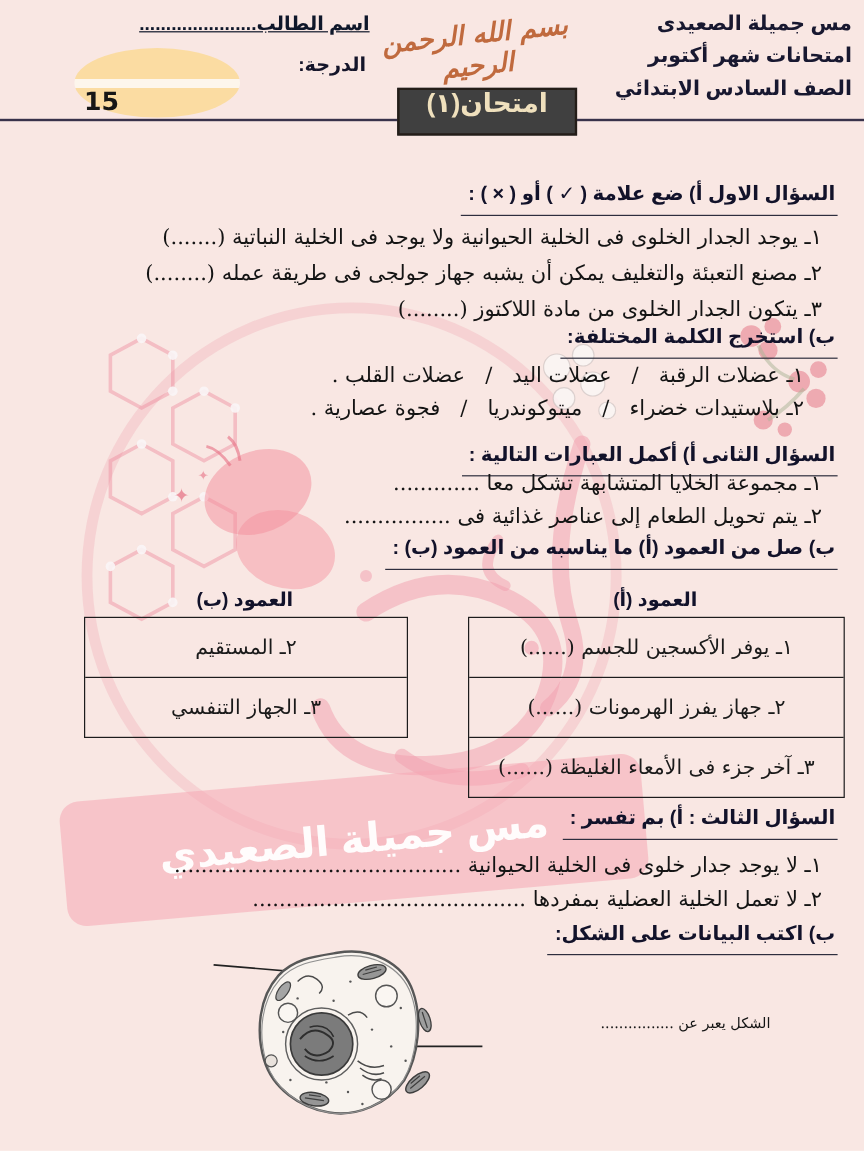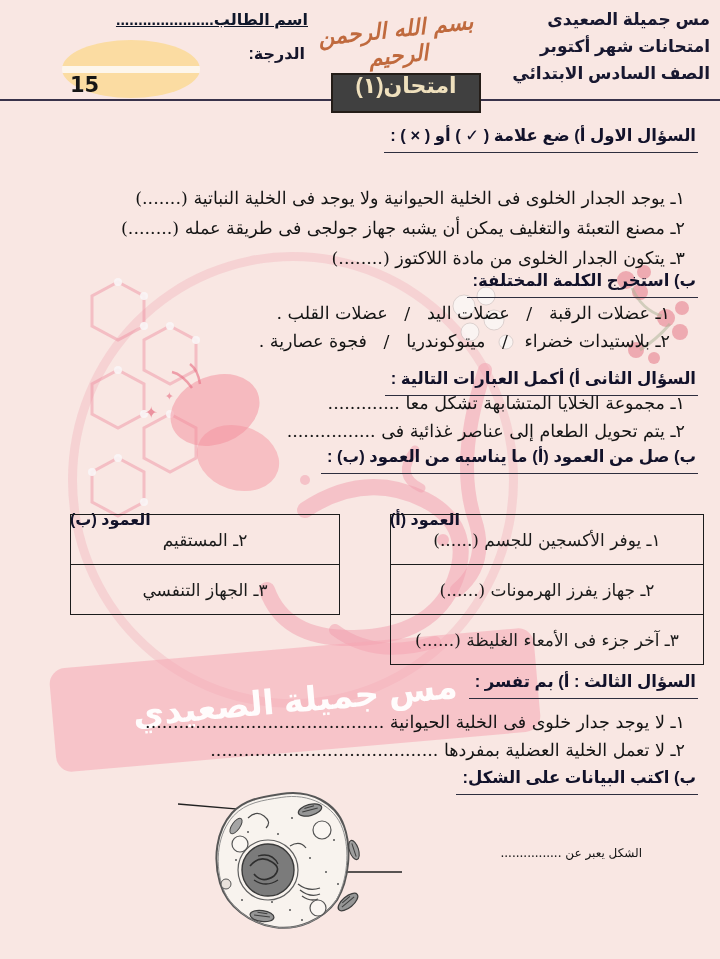--- a/index.html
+++ b/index.html
@@ -38,22 +38,22 @@
     display:flex; align-items:flex-start; justify-content:center;margin-left:24px;}
   
   .sec-h{z-index:2; display:inline-block;
     font:bold 16.5px "Liberation Sans","DejaVu Sans",sans-serif; color:#12122a;
     border-bottom:1.6px solid #2e2e3e; padding:0 2px 7px 6px;}
   
   .items{z-index:2; text-align:right; font-size:17.5px; color:#141414;}
   .items div{line-height:30px;}
   .items.tight div{line-height:28px;}
   
-  .col-h{z-index:2; text-align:left;
-    font:bold 16px "Liberation Sans","DejaVu Sans",sans-serif; color:#12122a;margin-top:20px;}
+  .col-h{z-index:2; text-align:center;
+    font:bold 16px "Liberation Sans","DejaVu Sans",sans-serif; color:#12122a;}
   .match-table{z-index:2; border:1.6px solid #1c1c1c; background:rgba(255,255,255,.0);}
   .match-table .row{height:49px; display:flex; align-items:center; justify-content:center;
     font-size:17px; border-bottom:1.2px solid #1c1c1c; padding:0 6px;}
   .match-table .row:last-child{border-bottom:none;}
   
   .figure-caption{left:428px; top:846px; width:214px; z-index:2; text-align:right;
     font-size:12px; color:#141414;}
   .cell-svg{left:150px; top:788px; z-index:2;}
 </style>
 </head>
@@ -149,21 +149,21 @@
   <div class="abs score-ellipse">
     <span>15</span>
   </div>
 
   <div class="abs top-rule"></div>
 
   <div class="abs exam-box">
     <span>امتحان(١)</span>
   </div>
 
-  <div class="abs" style="right:22px; top:126px;">
+  <div class="abs" style="right:22px; top:152px;">
     <span class="sec-h">السؤال الاول أ) ضع علامة ( ✓ ) أو ( × ) :</span>
   </div>
   <div class="abs items" style="right:35px; top:183px;">
     <div>١ـ يوجد الجدار الخلوى فى الخلية الحيوانية ولا يوجد فى الخلية النباتية (.......)</div>
     <div>٢ـ مصنع التعبئة والتغليف يمكن أن يشبه جهاز جولجى فى طريقة عمله (........)</div>
     <div>٣ـ يتكون الجدار الخلوى من مادة اللاكتوز (........)</div>
   </div>
 
   <div class="abs" style="right:22px; top:271px;">
     <span class="sec-h">ب) استخرج الكلمة المختلفة:</span>

